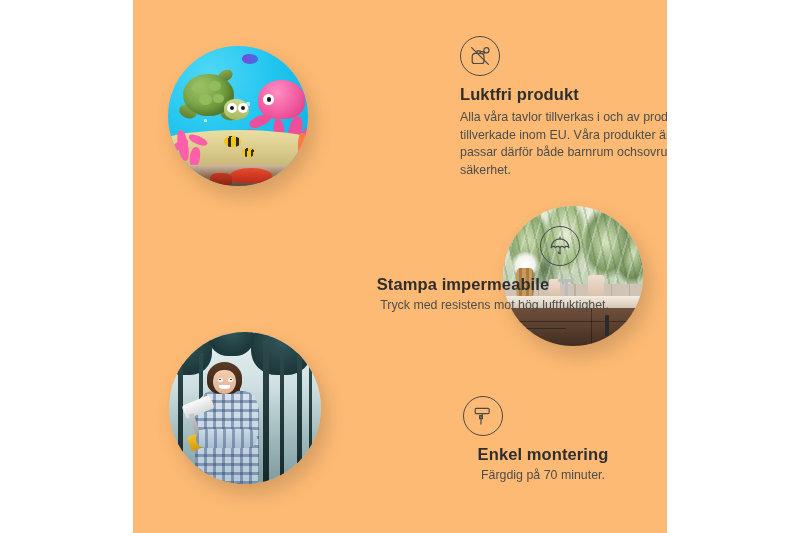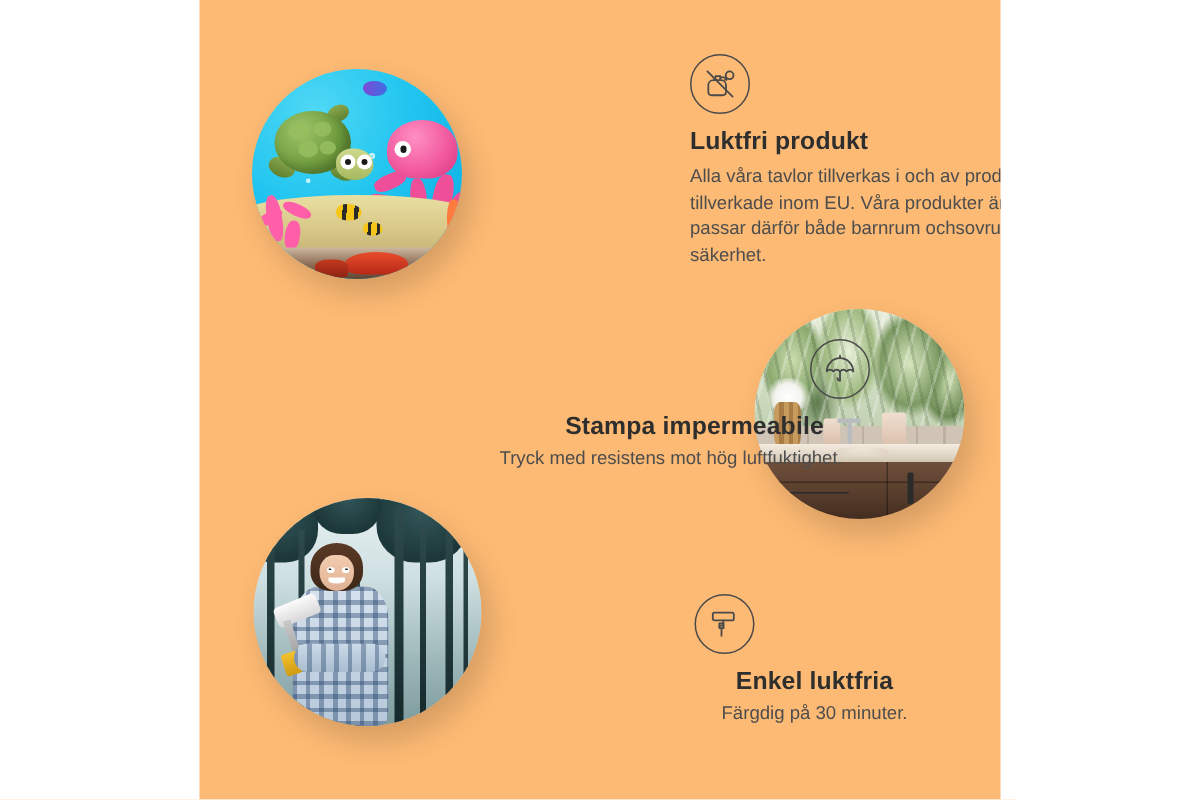--- a/index.html
+++ b/index.html
@@ -265,21 +265,21 @@
 
   
   #feature-odourless { left: 327px; top: 36px; width: 290px; }
   #feature-odourless .icon-circle { margin-bottom: 9px; }
   #feature-odourless .feat-title { margin-bottom: 5px; }
 
   
   #feature-waterproof { left: 200px; top: 226px; width: 276px; text-align: center; }
   #feature-waterproof .icon-circle { margin: 0 0 9px auto; margin-right: 29px; }
   #feature-waterproof .feat-title { margin-bottom: 3px; padding-right: 16px; }
-  #feature-waterproof .feat-body { text-align: left; }
+  #feature-waterproof .feat-body { text-align: right; }
 
   
   #feature-easy { left: 296px; top: 396px; width: 228px; text-align: center; }
   #feature-easy .icon-circle { margin: 0 auto 9px 34px; }
   #feature-easy .feat-title { margin-bottom: 3px; }
 </style>
 </head>
 <body>
 
 <div id="stage">
@@ -421,18 +421,18 @@
 
     <div class="feature" id="feature-easy">
       <div class="icon-circle">
         <svg width="26" height="26" viewBox="0 0 26 26" fill="none" stroke="#4a4a4a" stroke-width="1.2" stroke-linecap="round" stroke-linejoin="round">
           <rect x="5.2" y="5.4" width="14" height="5.2" rx="1.1"></rect>
           <path d="M12.2 10.6v2.2a1.3 1.3 0 0 1-1.3 1.3H9.6"></path>
           <path d="M9.6 12.6h2.8v3.1H9.6z"></path>
           <path d="M11 15.7v5.2"></path>
         </svg>
       </div>
-      <div class="feat-title">Enkel luktfria</div>
-      <div class="feat-body">Färgdig på 30 minuter.</div>
+      <div class="feat-title">Enkel montering</div>
+      <div class="feat-body">Färgdig på 70 minuter.</div>
     </div>
 
   </div>
 </div>
 
 </body></html>

